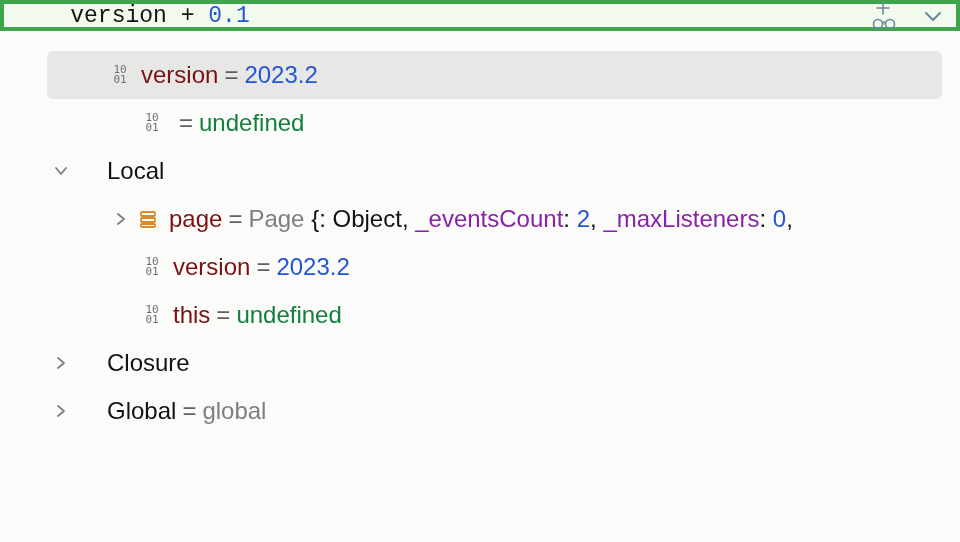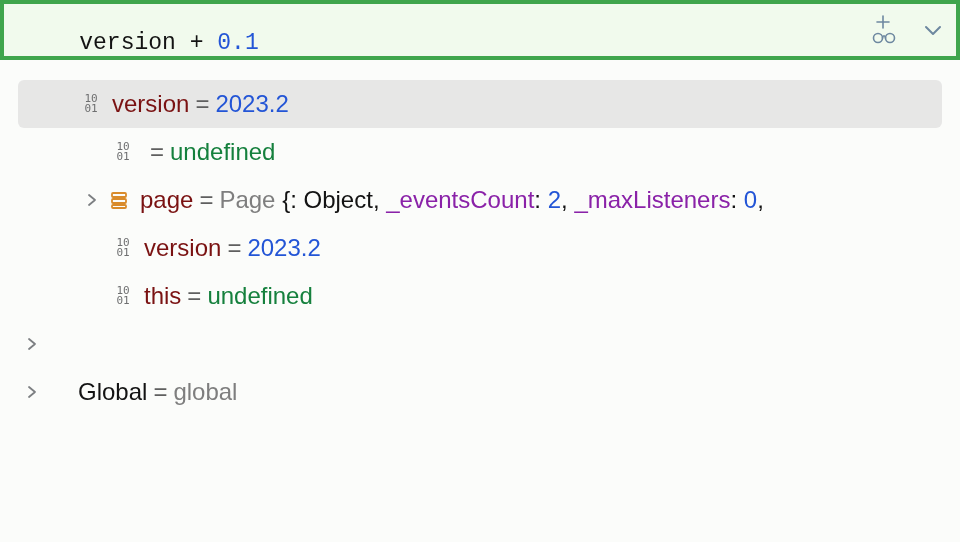--- a/index.html
+++ b/index.html
@@ -9,25 +9,26 @@
     width: 960px;
     height: 542px;
     font-family: "Segoe UI", "Helvetica Neue", Arial, sans-serif;
     background: #fbfcfa;
     color: #131313;
     overflow: hidden;
   }
 
   .eval-bar {
     position: relative;
-    height: 60px;
+    height: 31px;
     border: 4px solid #3fa54c;
     background: #f1faed;
     display: flex;
-    padding: 0 10px 0 20px;
+    align-items: center;
+    padding: 0 10px 0 11px;
   }
   .eval-expr {
     flex: 1 1 auto;
     font-family: ui-monospace, Menlo, Consolas, "Courier New", monospace;
     font-size: 23px;
     white-space: pre;
   }
   .tok-id   { color: #131313; }
   .tok-op   { color: #131313; }
   .tok-num  { color: #2355d6; }
@@ -46,20 +47,21 @@
     font-size: 24px;
     line-height: 1.2;
   }
 
   .row {
     display: flex;
     align-items: center;
     height: 48px;
     border-radius: 6px;
     padding-left: 0;
+    margin-left: 29px;
   }
   .row.result {
     background: #e7e7e6;
     border-radius: 6px;
   }
 
   .gutter {
     width: 28px;
     display: flex;
     justify-content: center;
@@ -147,20 +149,29 @@
     <span class="gutter"></span>
     <span class="indent2"></span>
     <span class="kind-icon prim">10
 01</span>
     <span class="kv">
       <span class="k-eq">=</span>
       <span class="k-val-und">undefined</span>
     </span>
   </div>
 
+  <div class="row">
+    <span class="gutter">
+      <svg viewBox="0 0 16 16">
+          <polyline points="3,5 8,11 13,5" fill="none" stroke="#7c7f82" stroke-width="1.8" stroke-linecap="round" stroke-linejoin="round"></polyline>
+        </svg>
+    </span>
+    <span class="indent1"></span>
+    <span class="kv"><span class="k-scope">Local</span></span>
+  </div>
 
   <div class="row">
     <span class="gutter"></span>
     <span class="indent1"></span>
     <span class="gutter">
       <svg viewBox="0 0 16 16">
           <polyline points="5,3 11,8 5,13" fill="none" stroke="#7c7f82" stroke-width="1.8" stroke-linecap="round" stroke-linejoin="round"></polyline>
         </svg>
     </span>
     <span class="kind-icon obj">
@@ -207,20 +218,21 @@
     </span>
   </div>
 
   <div class="row">
     <span class="gutter">
       <svg viewBox="0 0 16 16">
           <polyline points="5,3 11,8 5,13" fill="none" stroke="#7c7f82" stroke-width="1.8" stroke-linecap="round" stroke-linejoin="round"></polyline>
         </svg>
     </span>
     <span class="indent1"></span>
+    <span class="kv"><span class="k-scope">Closure</span></span>
   </div>
 
   <div class="row">
     <span class="gutter">
       <svg viewBox="0 0 16 16">
           <polyline points="5,3 11,8 5,13" fill="none" stroke="#7c7f82" stroke-width="1.8" stroke-linecap="round" stroke-linejoin="round"></polyline>
         </svg>
     </span>
     <span class="indent1"></span>
     <span class="kv">

